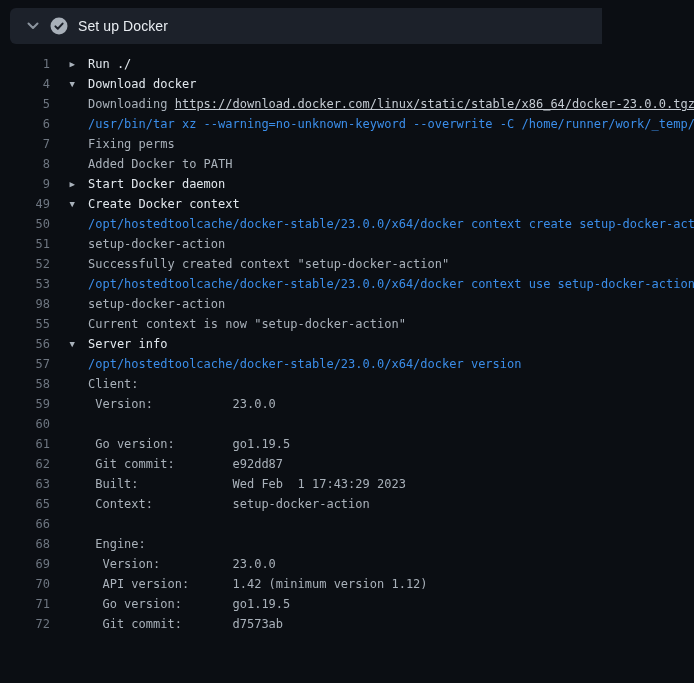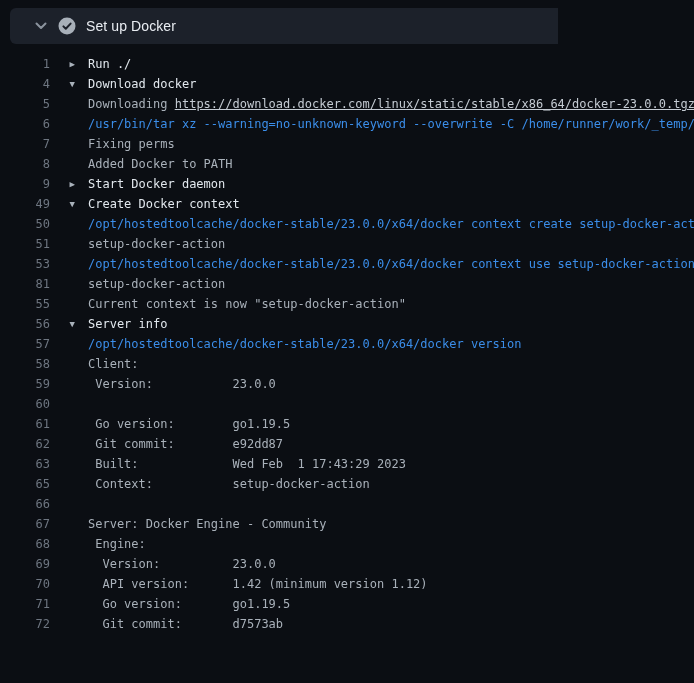--- a/index.html
+++ b/index.html
@@ -6,25 +6,25 @@
   html,body{
     width:694px; height:683px;
     background: var(--page-bg, #0b0e13);
     overflow:hidden;
     font-family:"Liberation Sans", sans-serif;
   }
   
   .step-header{
     margin-left:10px; margin-top:8px;
     height:36px;
-    width:548px;
+    width:592px;
     background: var(--header-bg, #1c212a);
     border-radius:6px 0 0 6px;
     display:flex; align-items:center;
-    padding-left:24px;
+    padding-left:16px;
     cursor:pointer;
   }
   .chev{ width:14px; height:14px; flex:0 0 auto; display:block; }
   .status{ width:18px; height:18px; margin-left:10px; flex:0 0 auto; display:block; }
   .step-title{
     margin-left:10px;
     color: var(--title-fg, #e9edf2);
     font-size:14px; font-weight:500;
     letter-spacing:.1px;
   }
@@ -78,32 +78,32 @@
     <div class="row"><span class="num">1</span><span class="marker">▶</span><span class="text group-title">Run ./</span></div>
     <div class="row"><span class="num">4</span><span class="marker">▼</span><span class="text group-title">Download docker</span></div>
     <div class="row"><span class="num">5</span><span class="marker"></span><span class="text"><span>Downloading </span><span class="link">https://download.docker.com/linux/static/stable/x86_64/docker-23.0.0.tgz</span></span></div>
     <div class="row"><span class="num">6</span><span class="marker"></span><span class="text cmd">/usr/bin/tar xz --warning=no-unknown-keyword --overwrite -C /home/runner/work/_temp/8c91</span></div>
     <div class="row"><span class="num">7</span><span class="marker"></span><span class="text">Fixing perms</span></div>
     <div class="row"><span class="num">8</span><span class="marker"></span><span class="text">Added Docker to PATH</span></div>
     <div class="row"><span class="num">9</span><span class="marker">▶</span><span class="text group-title">Start Docker daemon</span></div>
     <div class="row"><span class="num">49</span><span class="marker">▼</span><span class="text group-title">Create Docker context</span></div>
     <div class="row"><span class="num">50</span><span class="marker"></span><span class="text cmd">/opt/hostedtoolcache/docker-stable/23.0.0/x64/docker context create setup-docker-action</span></div>
     <div class="row"><span class="num">51</span><span class="marker"></span><span class="text">setup-docker-action</span></div>
+    <div class="row"><span class="num">52</span><span class="marker"></span><span class="text">Successfully created context "setup-docker-action"</span></div>
     <div class="row"><span class="num">53</span><span class="marker"></span><span class="text cmd">/opt/hostedtoolcache/docker-stable/23.0.0/x64/docker context use setup-docker-action</span></div>
-    <div class="row"><span class="num">81</span><span class="marker"></span><span class="text">setup-docker-action</span></div>
+    <div class="row"><span class="num">98</span><span class="marker"></span><span class="text">setup-docker-action</span></div>
     <div class="row"><span class="num">55</span><span class="marker"></span><span class="text">Current context is now "setup-docker-action"</span></div>
     <div class="row"><span class="num">56</span><span class="marker">▼</span><span class="text group-title">Server info</span></div>
     <div class="row"><span class="num">57</span><span class="marker"></span><span class="text cmd">/opt/hostedtoolcache/docker-stable/23.0.0/x64/docker version</span></div>
     <div class="row"><span class="num">58</span><span class="marker"></span><span class="text">Client:</span></div>
     <div class="row"><span class="num">59</span><span class="marker"></span><span class="text"> Version:           23.0.0</span></div>
     <div class="row"><span class="num">60</span><span class="marker"></span></div>
     <div class="row"><span class="num">61</span><span class="marker"></span><span class="text"> Go version:        go1.19.5</span></div>
     <div class="row"><span class="num">62</span><span class="marker"></span><span class="text"> Git commit:        e92dd87</span></div>
     <div class="row"><span class="num">63</span><span class="marker"></span><span class="text"> Built:             Wed Feb  1 17:43:29 2023</span></div>
     <div class="row"><span class="num">65</span><span class="marker"></span><span class="text"> Context:           setup-docker-action</span></div>
     <div class="row"><span class="num">66</span><span class="marker"></span><span class="text"></span></div>
-    <div class="row"><span class="num">67</span><span class="marker"></span><span class="text">Server: Docker Engine - Community</span></div>
     <div class="row"><span class="num">68</span><span class="marker"></span><span class="text"> Engine:</span></div>
     <div class="row"><span class="num">69</span><span class="marker"></span><span class="text">  Version:          23.0.0</span></div>
     <div class="row"><span class="num">70</span><span class="marker"></span><span class="text">  API version:      1.42 (minimum version 1.12)</span></div>
     <div class="row"><span class="num">71</span><span class="marker"></span><span class="text">  Go version:       go1.19.5</span></div>
     <div class="row"><span class="num">72</span><span class="marker"></span><span class="text">  Git commit:       d7573ab</span></div>
   </div>
 
 </body></html>

